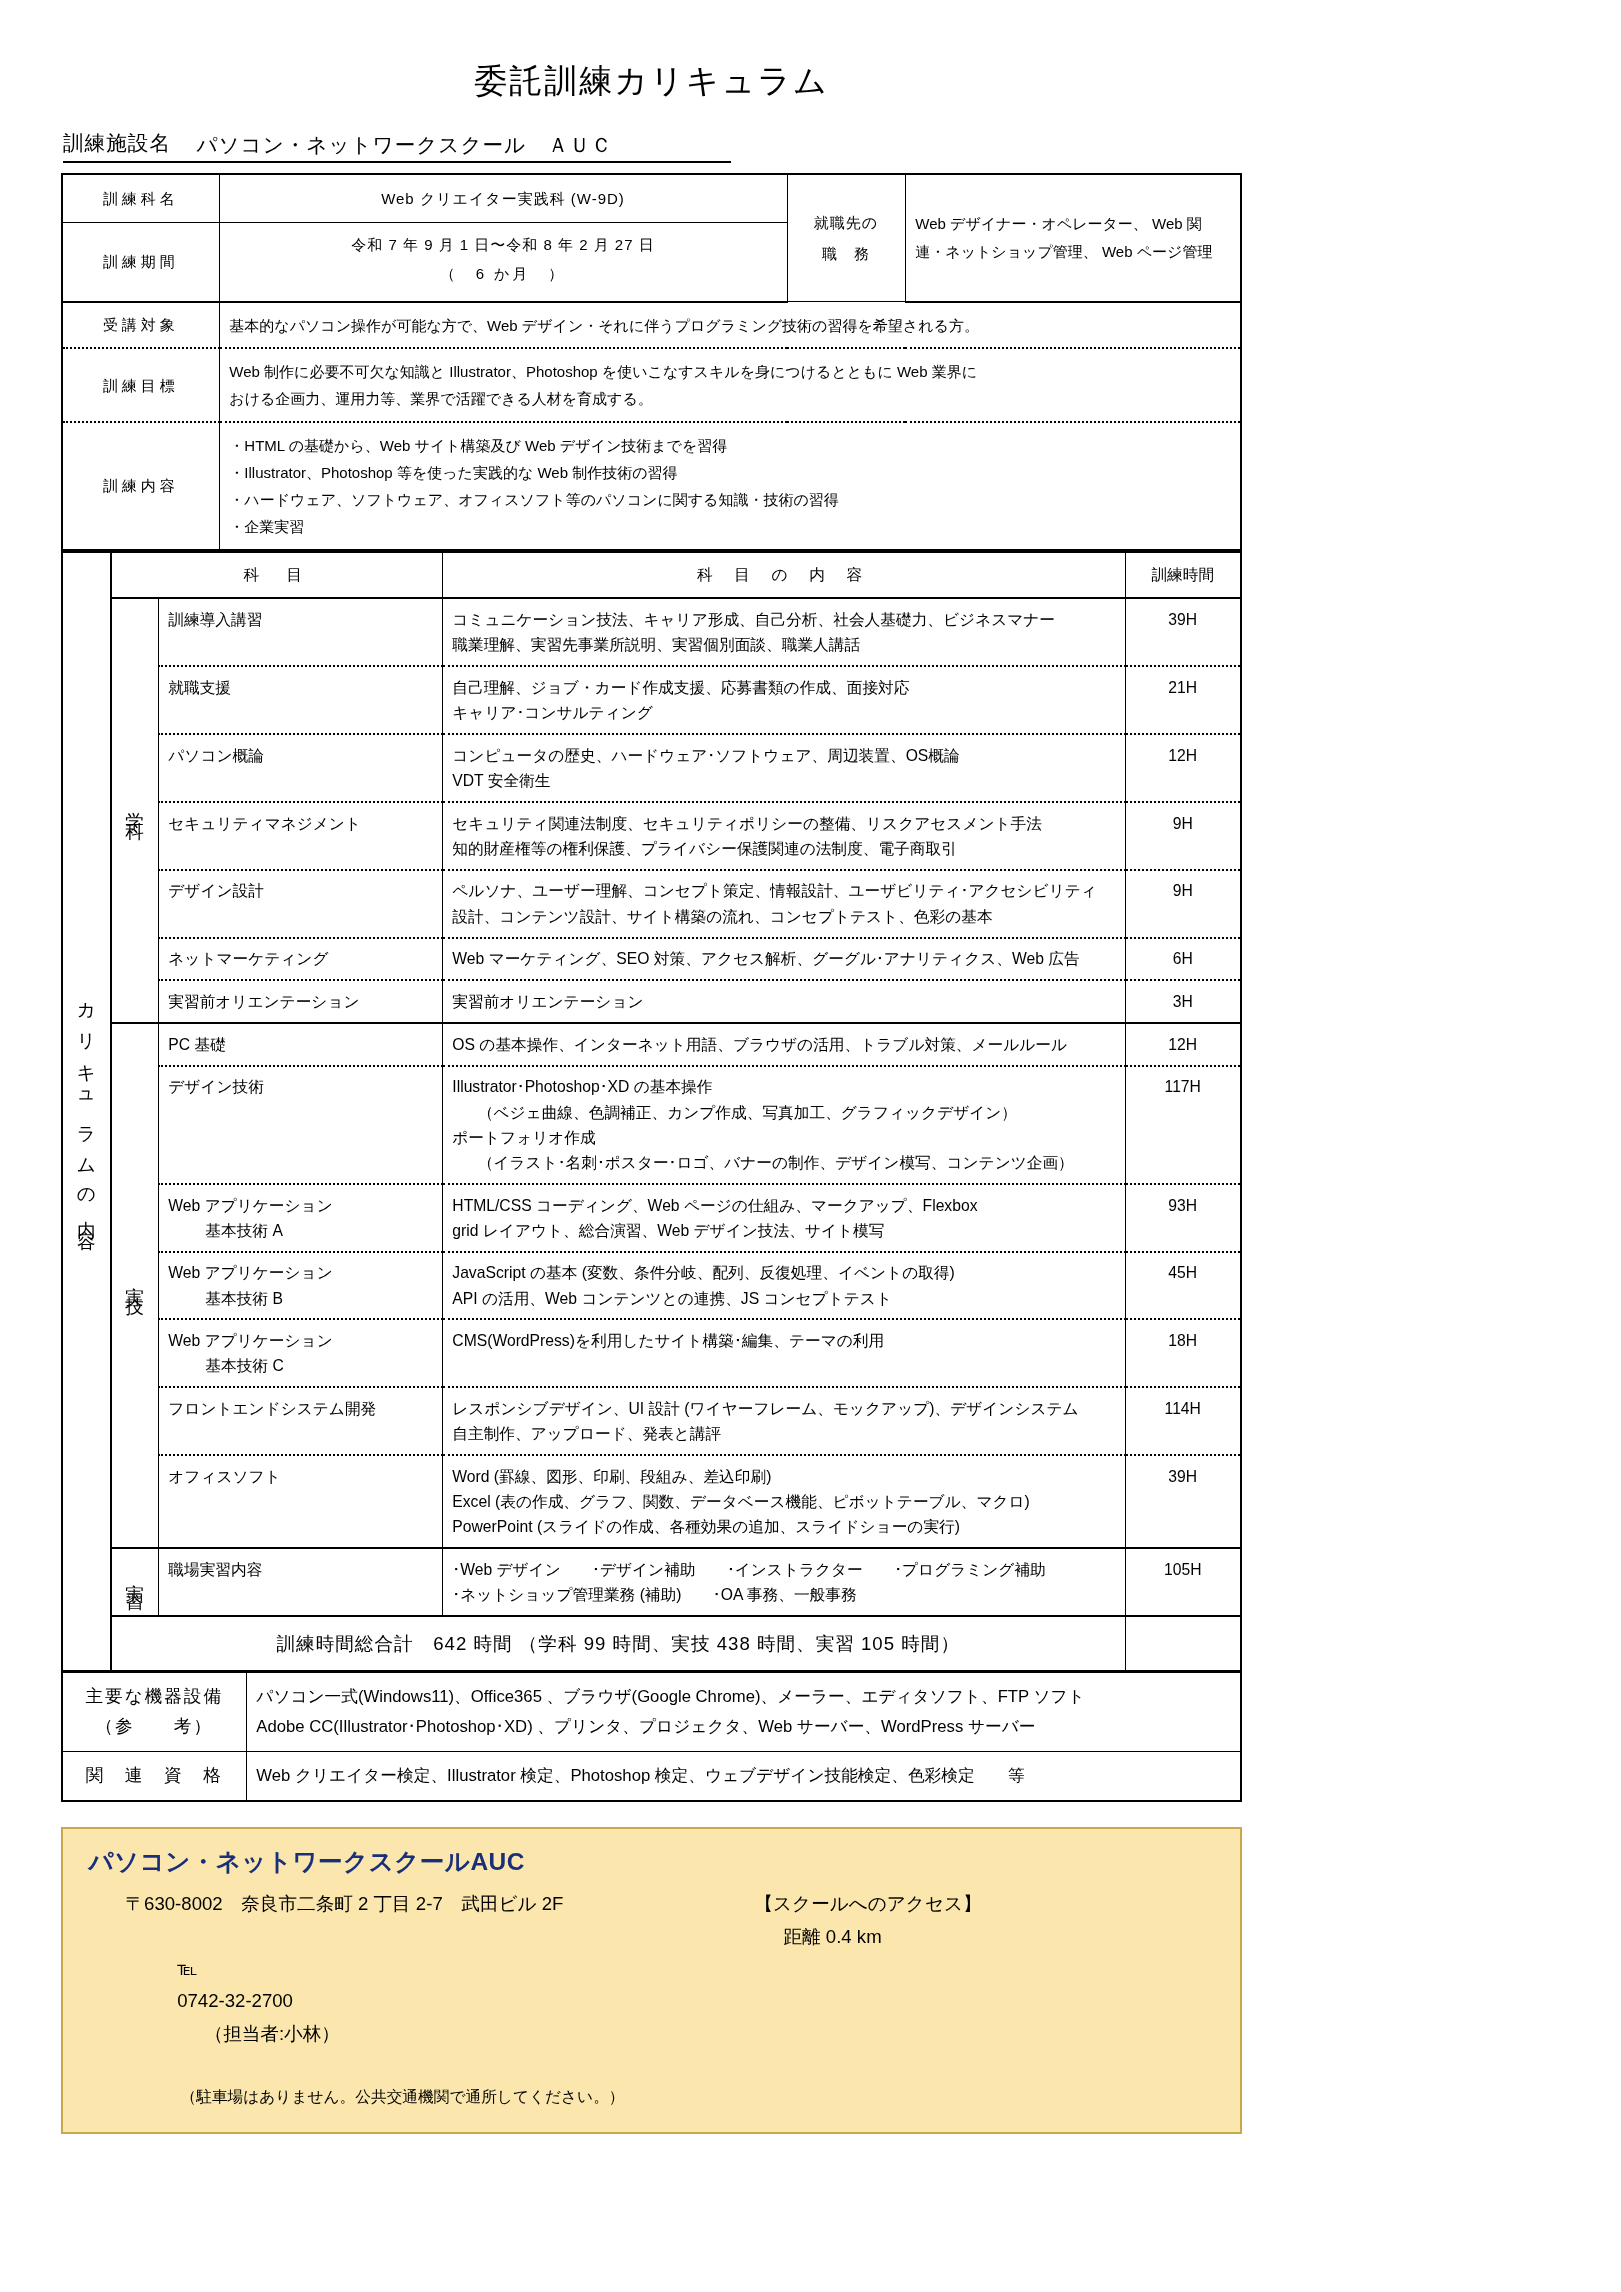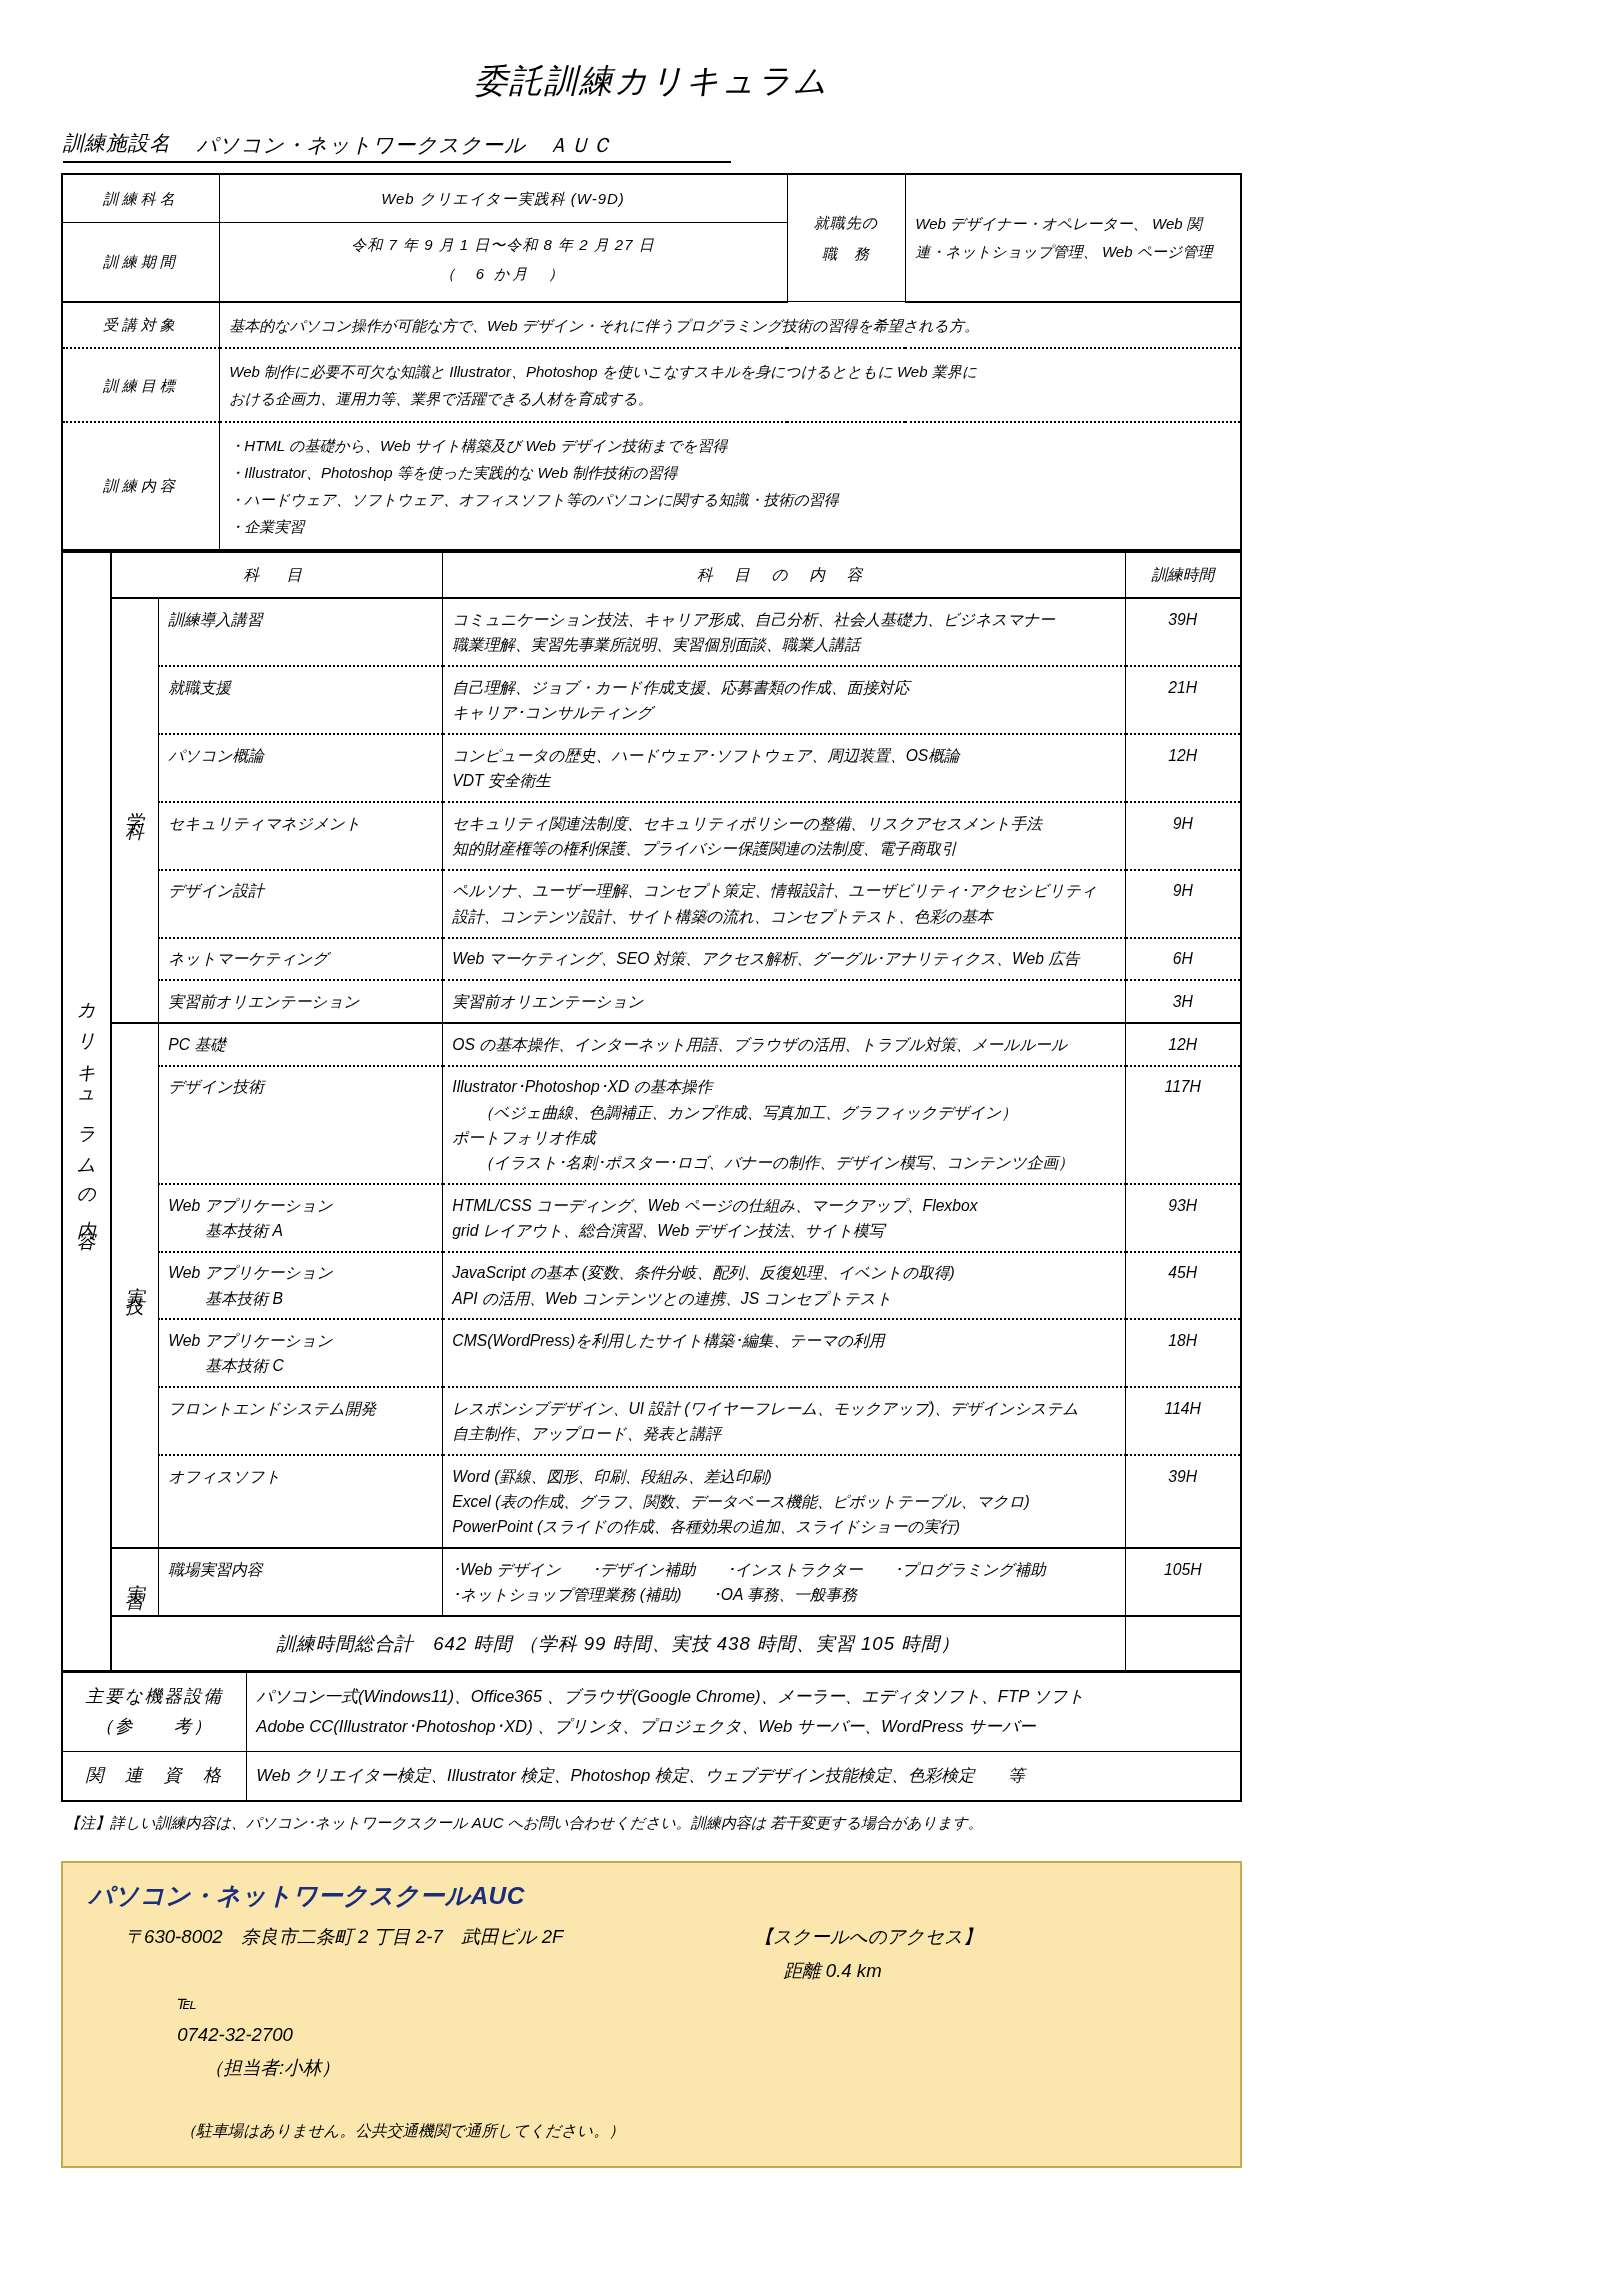--- a/index.html
+++ b/index.html
@@ -12,21 +12,20 @@
     height: 2293px;
     font-family: "Liberation Sans", "DejaVu Sans", sans-serif;
     color: #000000;
     position: relative;
   }
   .page {
     width: 1303px;
     min-height: 2293px;
     padding: 47px 61px 0 61px;
     position: relative;
-    font-style: italic;
   }
 
   
   .doc-title {
     text-align: center;
     font-size: 33px;
     letter-spacing: 2px;
     font-weight: 400;
     margin: 11.8px 0 25.5px 0;
     font-family: "DejaVu Sans", sans-serif;
@@ -467,23 +466,20 @@
           <span class="ln">Adobe CC(Illustrator･Photoshop･XD) 、プリンタ、プロジェクタ、Web サーバー、WordPress サーバー</span>
         </td>
       </tr>
       <tr>
         <td class="eq-label">関　連　資　格</td>
         <td class="eq-body">Web クリエイター検定、Illustrator 検定、Photoshop 検定、ウェブデザイン技能検定、色彩検定　　等</td>
       </tr>
     </tbody>
   </table>
 
-  <div class="note">
-    <span>【注】</span><span>詳しい訓練内容は、パソコン･ネットワークスクール AUC へお問い合わせください。訓練内容は 若干変更する場合があります。</span>
-  </div>
 
   <div class="footer-box">
     <div class="footer-title">パソコン・ネットワークスクールAUC</div>
     <div class="footer-cols">
       <div class="fc-left">
         <div class="f-line">〒630-8002　奈良市二条町 2 丁目 2-7　武田ビル 2F</div>
         <div class="f-line">
           <span>℡</span>
           <span>0742-32-2700</span>
           <span style="padding-left:27.4px">（担当者:小林）</span>

